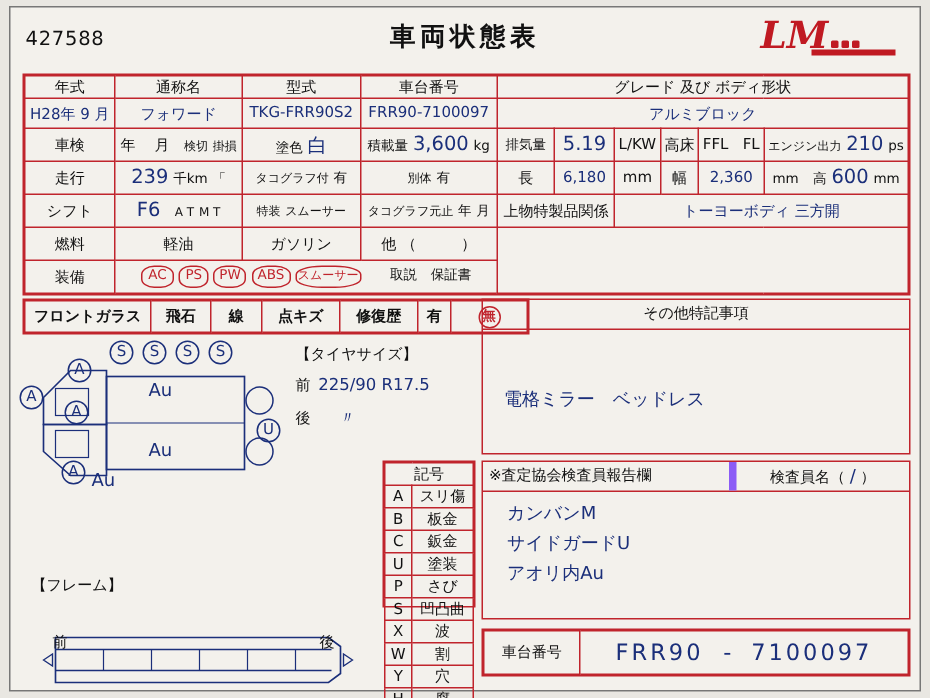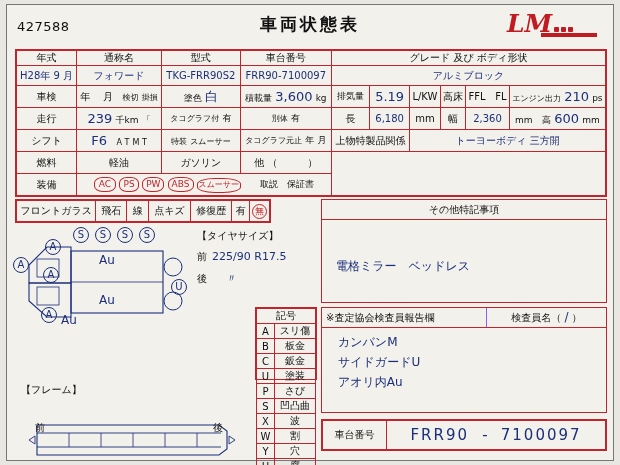--- a/index.html
+++ b/index.html
@@ -243,21 +243,21 @@
           <span class="circ" style="width:26px;border-radius:40%;">ABS</span>
           <span class="circ" style="width:44px;border-radius:40%;font-size:8px;">スムーサー</span>
           <span class="sm" style="margin-left:16px;">取説</span>
           <span class="sm" style="margin-left:6px;">保証書</span>
         </td>
       </tr>
     </tbody>
       </table>
   </div>
 
-  <div class="block" style="left:8px; top:194px; width:256px; height:24px;">
+  <div class="block" style="left:8px; top:194px; width:338px; height:24px;font-weight:bold;">
     <table class="grid">
       <tbody>
           <tr>
         <td class="ctr sm" style="width:84px;">フロントガラス</td>
         <td class="ctr sm" style="width:40px;">飛石</td>
         <td class="ctr sm" style="width:34px;">線</td>
         <td class="ctr sm" style="width:52px;">点キズ</td>
         <td class="ctr sm" style="width:52px;">修復歴</td>
         <td class="ctr sm" style="width:22px;">有</td>
         <td class="ctr">
@@ -305,21 +305,21 @@
     <div style="position:absolute;left:24px;top:8px;" class="circ-b">A</div>
     <div style="position:absolute;left:-8px;top:26px;" class="circ-b">A</div>
     <div style="position:absolute;left:22px;top:36px;" class="circ-b">A</div>
     <div style="position:absolute;left:78px;top:22px;" class="hand">Au</div>
     <div style="position:absolute;left:78px;top:62px;" class="hand">Au</div>
     <div style="position:absolute;left:20px;top:76px;" class="circ-b">A</div>
     <div style="position:absolute;left:150px;top:48px;" class="circ-b">U</div>
     <div style="position:absolute;left:40px;top:82px;" class="hand">Au</div>
   </div>
 
-  <div class="block" style="left:248px; top:302px; width:62px; height:73px; border-color:#c0242c;">
+  <div class="block" style="left:248px; top:302px; width:62px; height:98px; border-color:#c0242c;">
     <table class="grid" style="height:100%;">
       <tbody>
           <tr style="height:12px;">
         <td class="ctr xs" colspan="2">記号</td>
       </tr>
       <tr style="height:7px;">
             <td class="ctr xs" style="width:18px;">A</td>
             <td class="ctr xs">スリ傷</td>
           </tr>
       <tr style="height:7px;">
@@ -377,21 +377,21 @@
       <polygon points="8,25 14,21 14,29" fill="none" stroke="#1b2f7a" stroke-width="0.9"></polygon>
       <polygon points="214,25 208,21 208,29" fill="none" stroke="#1b2f7a" stroke-width="0.9"></polygon>
     </svg>
     <div style="position:absolute; left:14px; top:38px; font-size:10px;">前</div>
     <div style="position:absolute; left:192px; top:38px; font-size:10px;">後</div>
   </div>
 
   <div class="block" style="left:314px; top:302px; width:286px; height:106px;">
     <div style="border-bottom:1px solid #c0242c; height:20px; line-height:19px; font-size:10px; display:flex;">
       <div style="flex:1; padding-left:4px;">※査定協会検査員報告欄</div>
-      <div style="width:120px; border-left:1px solid #8b5cf6; text-align:center;">
+      <div style="width:120px; border-left:5px solid #8b5cf6; text-align:center;">
         <span>検査員名（</span>
         <span class="hand">/</span>
         <span>）</span>
       </div>
     </div>
     <div style="padding:6px 0 0 16px;">
       <div class="hand" style="font-size:12px; margin-bottom:3px;">カンバンM</div>
       <div class="hand" style="font-size:12px; margin-bottom:3px;">サイドガードU</div>
       <div class="hand" style="font-size:12px; margin-bottom:3px;">アオリ内Au</div>
     </div>

